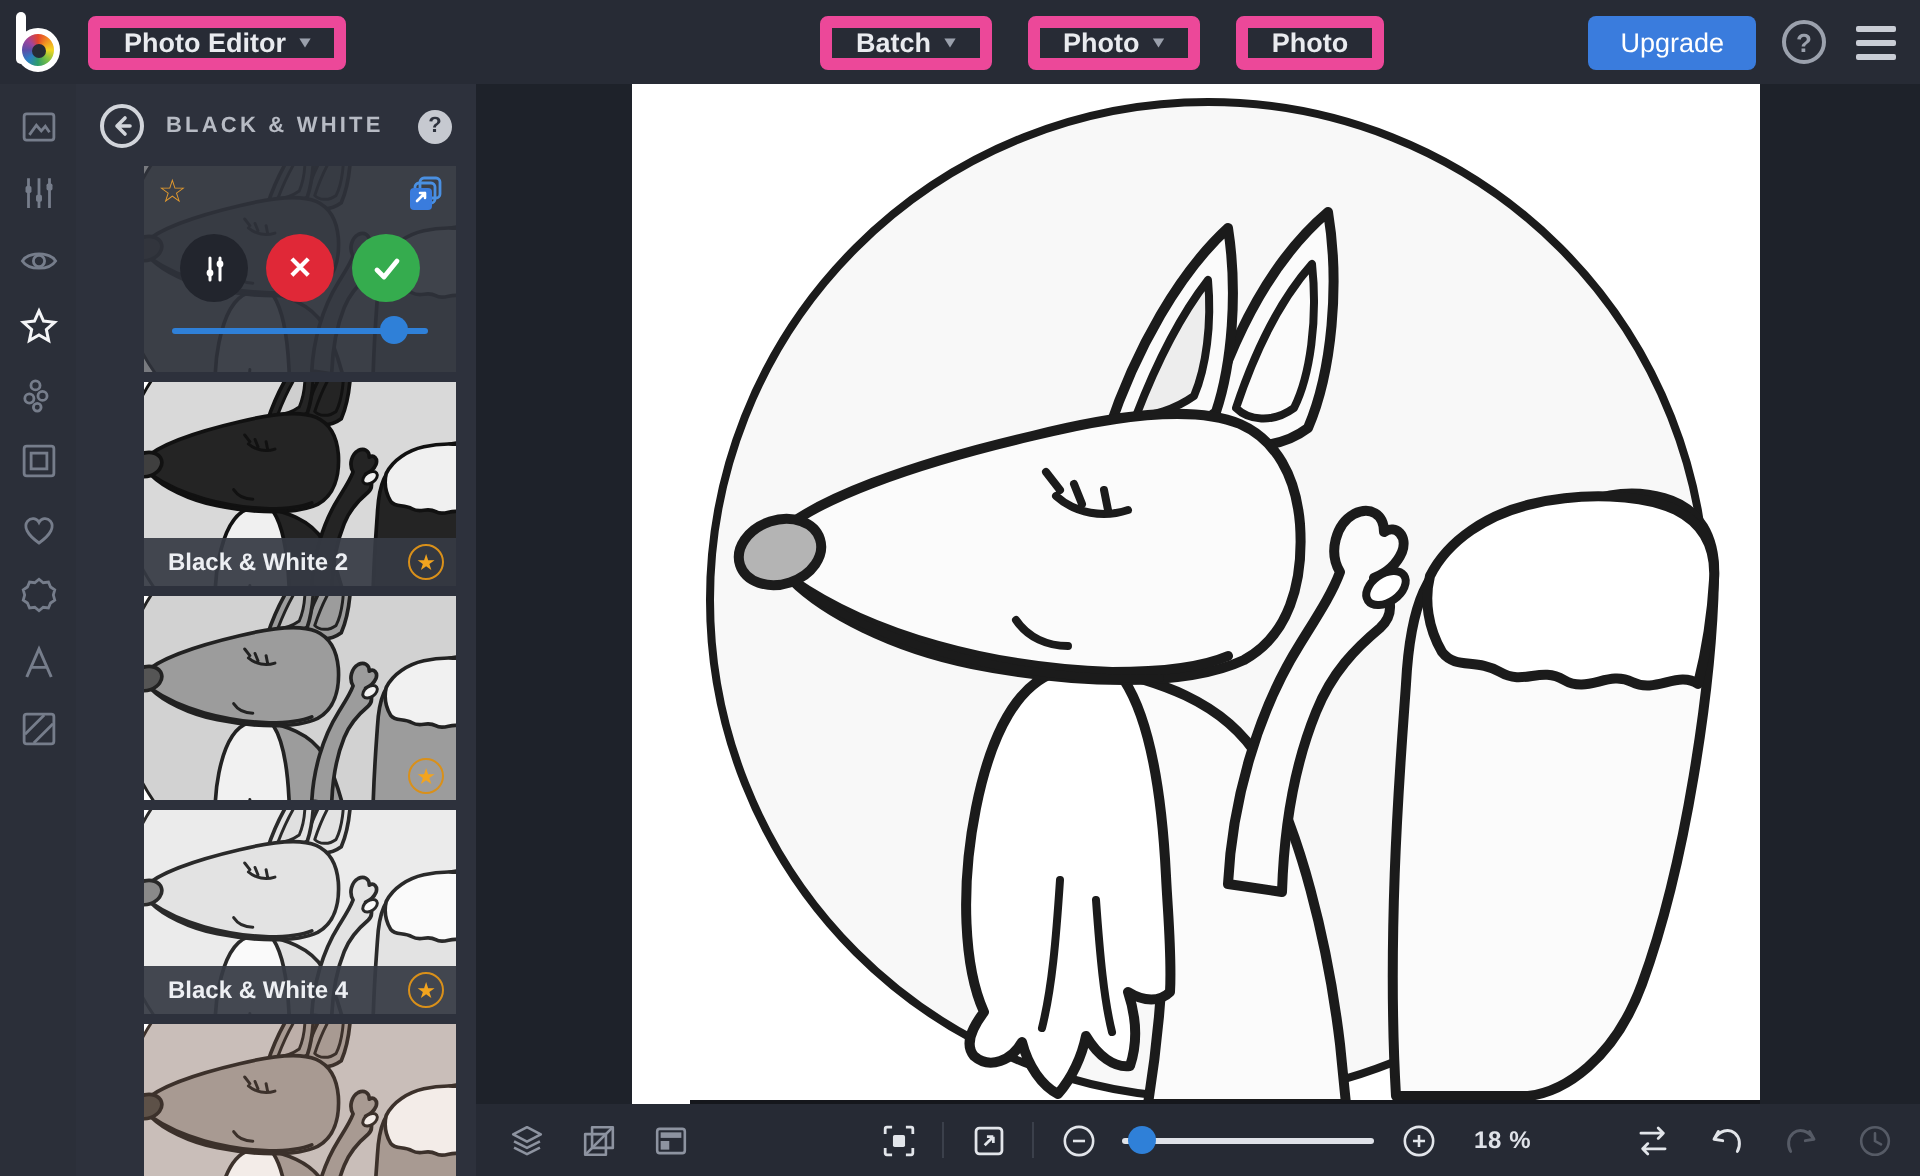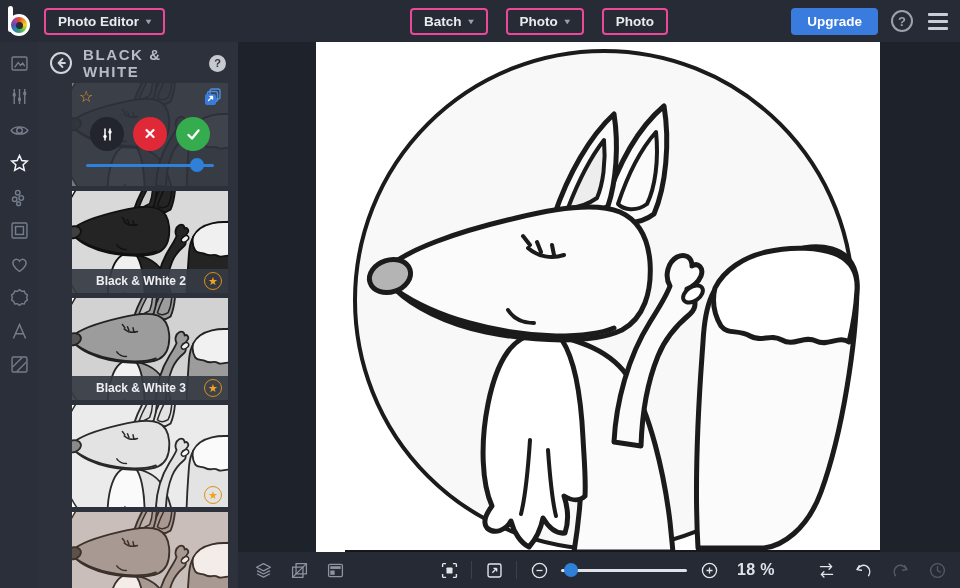--- a/index.html
+++ b/index.html
@@ -8,46 +8,46 @@
   .app { position:relative; width:960px; height:588px; overflow:hidden; background:#1e222a; }
 
   
   .topbar { position:absolute; top:0; left:0; width:960px; height:42px; background:#272b35; display:flex; align-items:center; z-index:30; }
   .logo { position:relative; width:26px; height:30px; margin-left:8px; }
   .logo .stem { position:absolute; left:0; top:0; width:5px; height:26px; background:#fff; border-radius:3px; }
   .logo .wheel { position:absolute; left:0; bottom:0; width:22px; height:22px; border-radius:50%;
     background:conic-gradient(#e4442b,#f29022,#f2d522,#7cc043,#2f9e68,#2b7fc4,#5b4ea8,#a2449c,#e4442b);
     border:3px solid #fff; }
   .logo .wheel::after { content:""; position:absolute; left:50%; top:50%; width:7px; height:7px; margin:-3.5px; border-radius:50%; background:#272b35; }
-  .tb-btn { height:27px; display:inline-flex; align-items:center; gap:7px; padding:0 12px; border:2px solid #ec4899; border-radius:4px; color:#e9ebef; font-size:13.5px; font-weight:bold; background:transparent; cursor:pointer; }
+  .tb-btn { height:27px; display:inline-flex; align-items:center; gap:7px; padding:0 12px; border:6px solid #ec4899; border-radius:4px; color:#e9ebef; font-size:13.5px; font-weight:bold; background:transparent; cursor:pointer; }
   .tb-btn .chev { font-size:10px; color:#9aa0ac; transform:scaleY(.8); }
   .app-menu { margin-left:10px; }
   .tb-center { position:absolute; left:410px; top:0; height:42px; display:flex; align-items:center; gap:18px; }
   .tb-right { position:absolute; right:10px; top:0; height:42px; display:flex; align-items:center; gap:13px; }
-  .upgrade { height:27px; padding:0 16px; background:#3a7cdd; border:none; border-radius:4px; color:#fff; font-size:13.5px; font-weight:bold; cursor:pointer; }
+  .upgrade { height:27px; padding:0 16px; background:#3a7cdd; border:none; border-radius:4px; color:#fff; font-size:13.5px; font-weight:normal; cursor:pointer; }
   .help-circ { width:22px; height:22px; border:2px solid #9ba1ad; border-radius:50%; color:#9ba1ad; font-size:13px; font-weight:bold; display:flex; align-items:center; justify-content:center; cursor:pointer; }
   .burger { display:flex; flex-direction:column; gap:4px; cursor:pointer; padding:2px; }
   .burger span { display:block; width:20px; height:3px; background:#c9cdd5; border-radius:1px; }
 
   
   .rail { position:absolute; left:0; top:42px; width:38px; height:546px; background:#2b2f39; display:flex; flex-direction:column; align-items:center; padding-top:10px; gap:11.5px; z-index:20; }
   .rail .ric { width:22px; height:22px; color:#767d8b; display:flex; align-items:center; justify-content:center; cursor:pointer; }
   .rail .ric.active { color:#f4f5f7; }
   .rail svg { width:21px; height:21px; }
 
   
   .panel { position:absolute; left:38px; top:42px; width:200px; height:546px; background:#2d313c; z-index:20; overflow:hidden; }
   .panel-head { height:42px; display:flex; align-items:center; padding:0 12px; }
   .back-circ { width:22px; height:22px; border:2px solid #d2d5db; border-radius:50%; color:#d2d5db; display:flex; align-items:center; justify-content:center; font-size:13px; cursor:pointer; }
-  .panel-title { flex:1; margin-left:11px; color:#b7bbc4; font-size:15px; font-weight:bold; letter-spacing:1.6px; }
+  .panel-title { flex:1; margin-left:11px; color:#b7bbc4; font-size:11px; font-weight:bold; letter-spacing:1.6px; }
   .panel-help { width:17px; height:17px; border-radius:50%; background:#c6c9d0; color:#2d313c; font-size:11px; font-weight:bold; display:flex; align-items:center; justify-content:center; cursor:pointer; }
   .flist { position:absolute; left:34px; top:41px; width:156px; }
   .thumb { position:relative; width:156px; height:102px; margin-bottom:5px; overflow:hidden; background:#fff; cursor:pointer; }
   .thumb svg.foxart { position:absolute; left:-26px; top:-45px; width:208px; height:188px; }
-  .thumb .label { position:absolute; left:0; right:0; bottom:0; height:24px; background:rgba(54,58,68,.93); display:flex; align-items:center; padding:0 24px; }
+  .thumb .label { position:absolute; left:0; right:0; bottom:0; height:24px; background:rgba(54,58,68,.93); display:flex; align-items:center; padding:0 12px; }
   .thumb .label span { color:#edeff3; font-size:12px; font-weight:bold; }
   .star-badge { position:absolute; right:6px; bottom:3px; width:18px; height:18px; border:1.5px solid #d9901a; border-radius:50%; display:flex; align-items:center; justify-content:center; color:#f2a41f; font-size:11px; cursor:pointer; }
   
   .thumb.selected { height:103px; }
   .thumb.selected .shade { position:absolute; inset:0; background:rgba(37,40,48,.62); }
   .fav-star { position:absolute; left:7px; top:6px; color:#e39a2e; font-size:16px; line-height:1; cursor:pointer; }
   .multi-ic { position:absolute; right:6px; top:5px; width:18px; height:18px; cursor:pointer; }
   .ctr-btns { position:absolute; left:0; right:0; top:34px; display:flex; justify-content:center; gap:9px; }
   .cbtn { width:34px; height:34px; border-radius:50%; border:none; display:flex; align-items:center; justify-content:center; cursor:pointer; color:#fff; }
   .cbtn.settings { background:#22252d; }
@@ -68,21 +68,21 @@
   .toolbar .ic { color:#8d93a0; width:22px; height:22px; display:flex; align-items:center; justify-content:center; cursor:pointer; }
   .toolbar .ic.bright { color:#e2e5ea; }
   .toolbar .ic.dim { color:#565b66; }
   .toolbar svg { width:19px; height:19px; }
   .tb-left2 { position:absolute; left:14px; top:0; height:36px; display:flex; align-items:center; gap:14px; }
   .tb-center2 { position:absolute; left:200px; top:0; height:36px; display:flex; align-items:center; gap:11px; }
   .vsep { width:1px; height:18px; background:#3b404b; }
   .zoom-slider { position:relative; width:126px; height:14px; }
   .zoom-slider .track { position:absolute; left:0; right:0; top:6px; height:2.5px; background:#dfe2e8; border-radius:2px; }
   .zoom-slider .handle { position:absolute; top:0; width:14px; height:14px; border-radius:50%; background:#2f80d8; left:calc(var(--pct,8%) - 7px); cursor:pointer; }
-  .zoom-val { color:#dfe2e8; font-size:16px; font-weight:bold; margin-left:6px; letter-spacing:.3px; }
+  .zoom-val { color:#dfe2e8; font-size:12px; font-weight:bold; margin-left:6px; letter-spacing:.3px; }
   .tb-right2 { position:absolute; right:12px; top:0; height:36px; display:flex; align-items:center; gap:15px; }
 
   
   .foxart { --line:#1b1b1b; --bg:#f8f8f8; --body:#fbfbfb; --chest:#ffffff; --nose:#b4b4b4; --earin:#ededed; }
   .v-sel  { --line:#3a3e46; --bg:#60646c; --body:#565a62; --chest:#6b7078; --nose:#474b52; --earin:#5e626a; }
   .v-bw2  { --line:#111;    --bg:#d9d9d9; --body:#242424; --chest:#f0f0f0; --nose:#3f3f3f; --earin:#cfcfcf; }
   .v-bw3  { --line:#222;    --bg:#d2d2d2; --body:#9c9c9c; --chest:#f1f1f1; --nose:#555;    --earin:#c4c4c4; }
   .v-bw4  { --line:#2a2a2a; --bg:#ebebeb; --body:#e3e3e3; --chest:#fafafa; --nose:#8a8a8a; --earin:#e0e0e0; }
   .v-bw5  { --line:#3c312b; --bg:#c9beb9; --body:#a89a92; --chest:#f3ece8; --nose:#5d5148; --earin:#bdafa9; }
 </style>
@@ -276,30 +276,30 @@
         <div class="label">
           <span>Black &amp; White 2</span>
         </div>
         <div class="star-badge">★</div>
       </div>
 
       <div class="thumb">
         <svg class="foxart v-bw3">
             <use href="#fox"></use>
           </svg>
-        <div class="label">
-          <span>Black &amp; White 3</span>
-        </div>
         <div class="star-badge">★</div>
       </div>
 
       <div class="thumb">
         <svg class="foxart v-bw4">
             <use href="#fox"></use>
           </svg>
+        <div class="label">
+          <span>Black &amp; White 4</span>
+        </div>
         <div class="star-badge">★</div>
       </div>
 
       <div class="thumb">
         <svg class="foxart v-bw5">
             <use href="#fox"></use>
           </svg>
       </div>
 
     </div>

